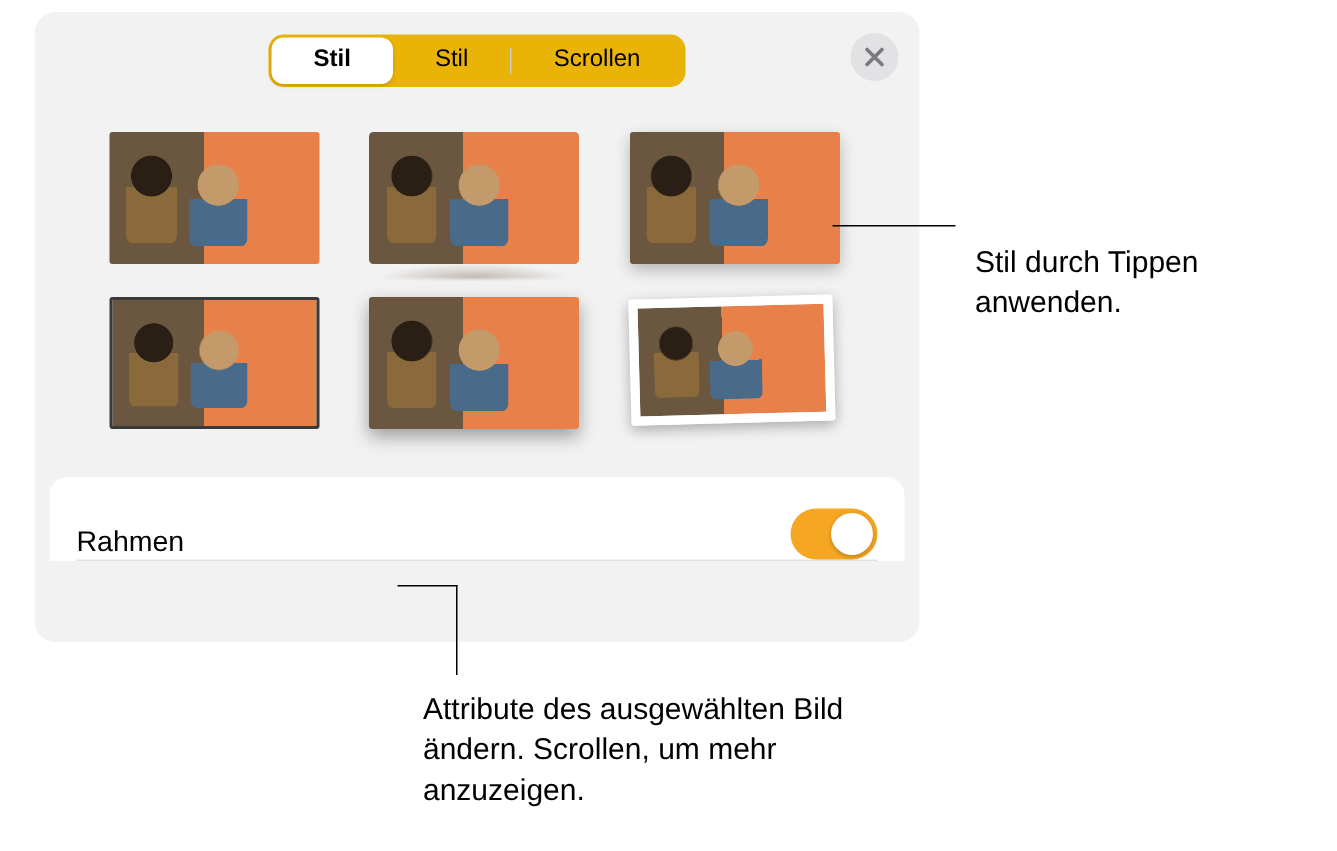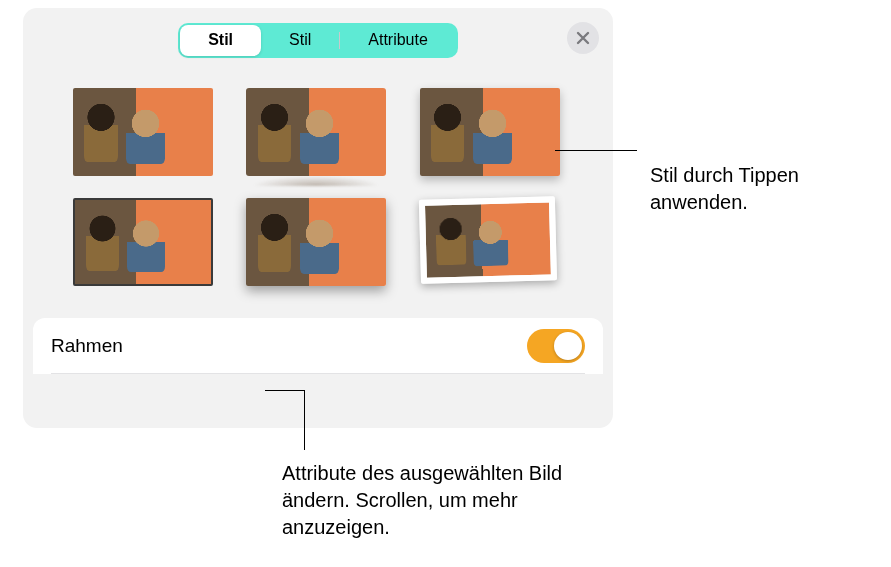--- a/index.html
+++ b/index.html
@@ -23,21 +23,21 @@
     .tabbar {
       display: flex;
       align-items: center;
       justify-content: center;
       height: 54px;
       position: relative;
       padding-top: 10px;
     }
     .tabs {
       display: flex;
-      background: #5eead4;
+      background: #eab308;
       border-radius: 10px;
       padding: 2px;
       height: 35px;
       align-items: stretch;
     }
     .tab {
       display: flex;
       align-items: center;
       justify-content: center;
       padding: 0 28px;
@@ -143,21 +143,21 @@
     }
     
     .options-panel {
       margin: 12px 10px 0 10px;
       background: #fff;
       border-radius: 12px 12px 0 0;
       padding: 0 18px;
     }
     .option-row {
       display: flex;
-      align-items: center;
+      align-items: flex-end;
       justify-content: space-between;
       height: 56px;
       border-bottom: 1px solid #e3e3e5;
     }
     .option-label {
       font-size: 19px;
       color: #000;
     }
     .toggle {
       width: 58px;
@@ -197,21 +197,21 @@
   </style>
 </head>
 <body>
 
 <div class="panel">
   <div class="tabbar">
     <div class="tabs">
       <div class="tab active">Stil</div>
       <div class="tab">Stil</div>
       <div class="tab-sep"></div>
-      <div class="tab">Attribute</div>
+      <div class="tab">Scrollen</div>
     </div>
     <div class="close-btn">
       <svg viewBox="0 0 14 14">
         <path d="M2 2 L12 12 M12 2 L2 12" stroke="#7a7a7e" stroke-width="2.4" stroke-linecap="round" fill="none"></path>
       </svg>
     </div>
   </div>
 
   <div class="style-grid">
     <div class="thumb style-1">

